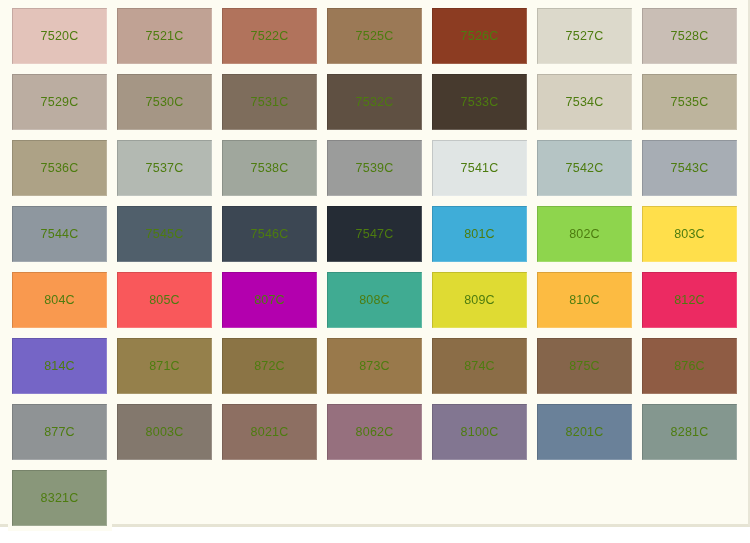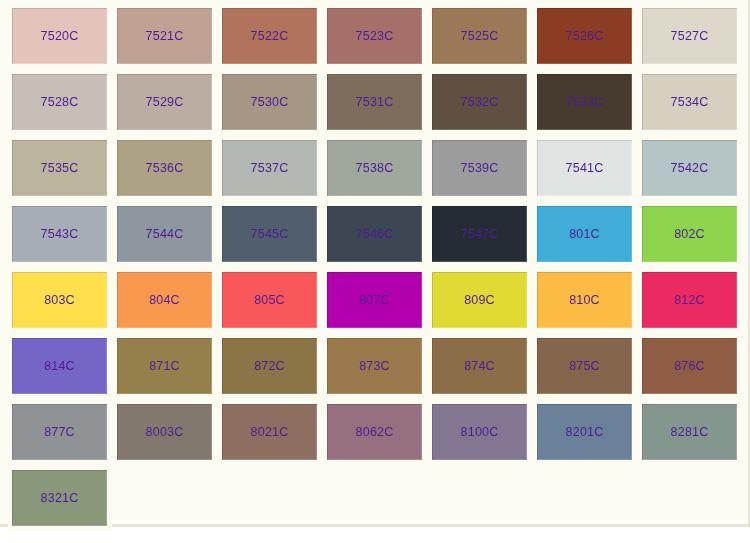--- a/index.html
+++ b/index.html
@@ -58,21 +58,21 @@
     bottom: 0;
     box-shadow: inset 1px 1px 0 rgba(0,0,0,0.13),
                 inset -1px -1px 0 rgba(255,255,255,0.18);
   }
 
   .swatch-label {
     position: relative;
     z-index: 2;
     font-size: 12.5px;
     line-height: 1;
-    color: #4c1d95;
+    color: #4d7c0f;
     letter-spacing: 0.2px;
     white-space: nowrap;
     text-align: center;
   }
 </style>
 </head>
 <body>
 
 <div id="swatch-frame">
   <div id="swatch-grid">
@@ -82,24 +82,20 @@
       </div>
       <div class="swatch">
         <div class="swatch-fill" style="background-color: rgb(192, 162, 148);"></div>
         <span class="swatch-label">7521C</span>
       </div>
       <div class="swatch">
         <div class="swatch-fill" style="background-color: rgb(177, 115, 92);"></div>
         <span class="swatch-label">7522C</span>
       </div>
       <div class="swatch">
-        <div class="swatch-fill" style="background-color: rgb(165, 111, 106);"></div>
-        <span class="swatch-label">7523C</span>
-      </div>
-      <div class="swatch">
         <div class="swatch-fill" style="background-color: rgb(155, 121, 86);"></div>
         <span class="swatch-label">7525C</span>
       </div>
       <div class="swatch">
         <div class="swatch-fill" style="background-color: rgb(140, 60, 34);"></div>
         <span class="swatch-label">7526C</span>
       </div>
       <div class="swatch">
         <div class="swatch-fill" style="background-color: rgb(220, 217, 203);"></div>
         <span class="swatch-label">7527C</span>
@@ -198,20 +194,24 @@
       </div>
       <div class="swatch">
         <div class="swatch-fill" style="background-color: rgb(249, 88, 91);"></div>
         <span class="swatch-label">805C</span>
       </div>
       <div class="swatch">
         <div class="swatch-fill" style="background-color: rgb(179, 0, 174);"></div>
         <span class="swatch-label">807C</span>
       </div>
       <div class="swatch">
+        <div class="swatch-fill" style="background-color: rgb(64, 171, 146);"></div>
+        <span class="swatch-label">808C</span>
+      </div>
+      <div class="swatch">
         <div class="swatch-fill" style="background-color: rgb(223, 219, 51);"></div>
         <span class="swatch-label">809C</span>
       </div>
       <div class="swatch">
         <div class="swatch-fill" style="background-color: rgb(252, 187, 66);"></div>
         <span class="swatch-label">810C</span>
       </div>
       <div class="swatch">
         <div class="swatch-fill" style="background-color: rgb(236, 42, 98);"></div>
         <span class="swatch-label">812C</span>

